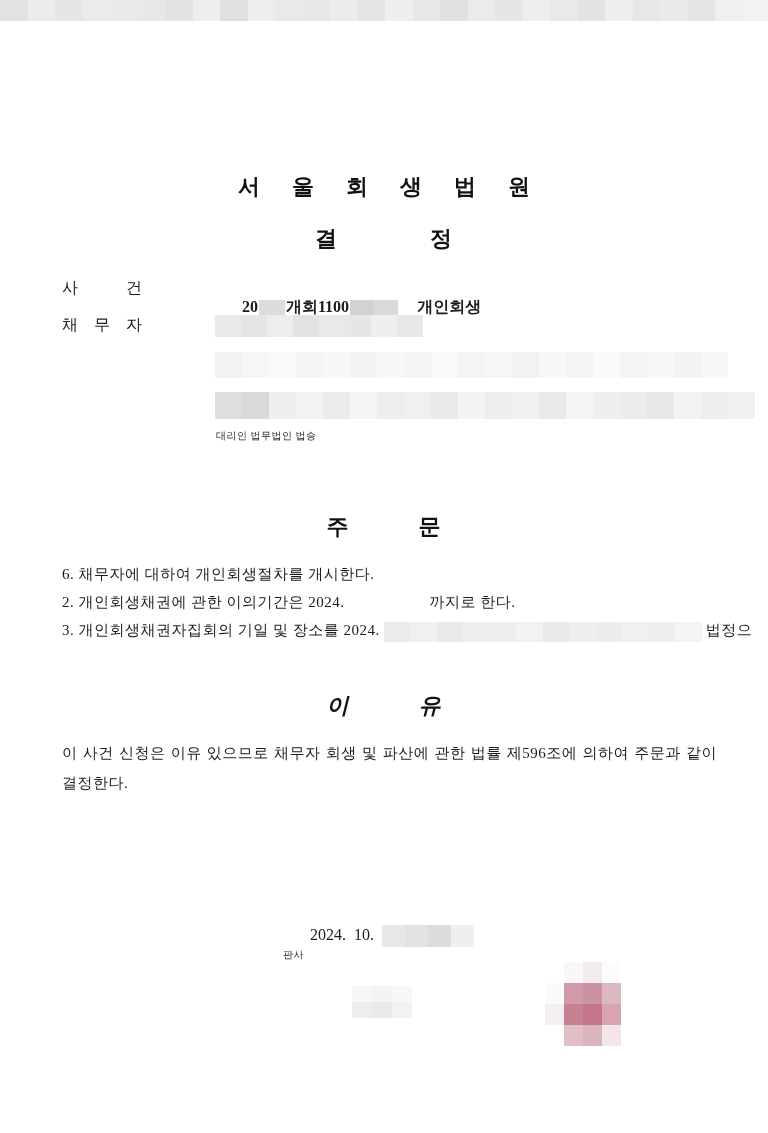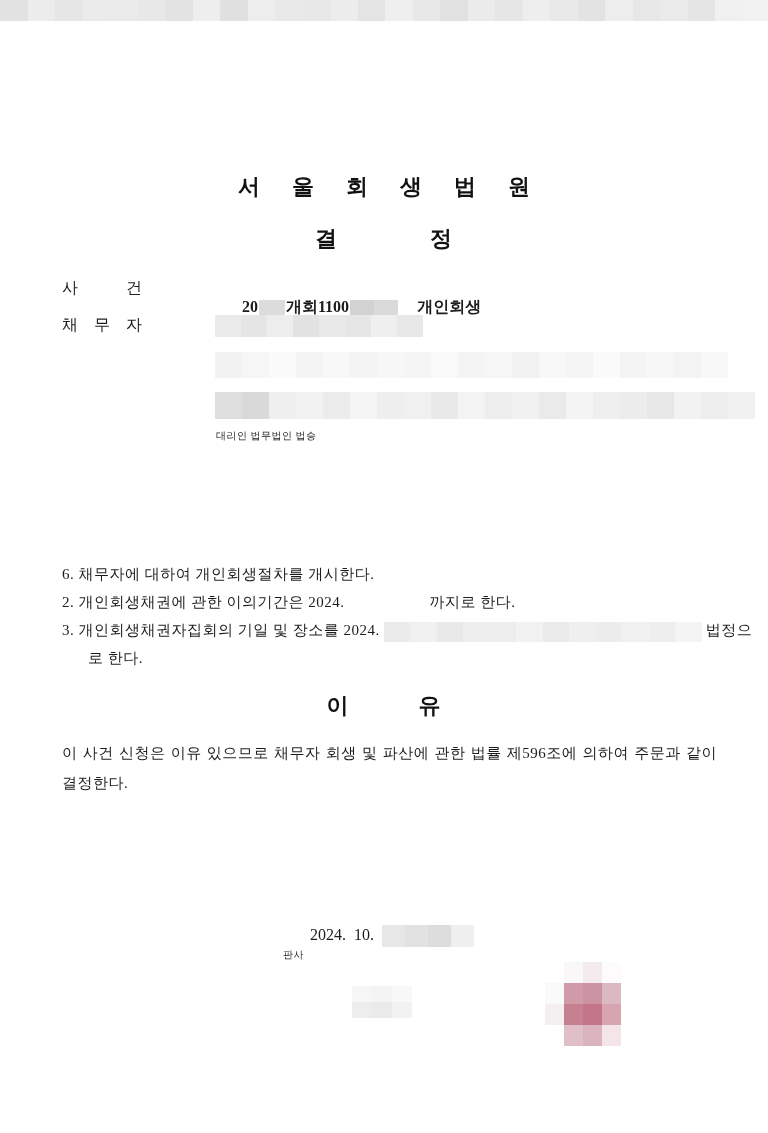--- a/index.html
+++ b/index.html
@@ -161,29 +161,29 @@
         <div class="mcell" style="background: rgb(236, 236, 236); width: 27px; height: 27px;"></div>
         <div class="mcell" style="background: rgb(231, 231, 231); width: 27px; height: 27px;"></div>
         <div class="mcell" style="background: rgb(242, 242, 242); width: 27px; height: 27px;"></div>
         <div class="mcell" style="background: rgb(237, 237, 237); width: 27px; height: 27px;"></div>
         <div class="mcell" style="background: rgb(241, 241, 241); width: 27px; height: 27px;"></div>
       </div>
     </div>
 
   <div class="abs bodytext layer" style="left:216px;top:429px;">대리인 법무법인 법승</div>
 
+  <div class="abs centered heading layer" style="top:512px;">주　　　문</div>
 
   <div class="abs layer" style="left:62px;top:563px;">
     <div class="order-line">6. 채무자에 대하여 개인회생절차를 개시한다.</div>
     <div class="order-line"><span>2. 개인회생채권에 관한 이의기간은 2024.</span><span class="spacer" style="width:85px;"></span><span>까지로 한다.</span></div>
     <div class="order-line"><span>3. 개인회생채권자집회의 기일 및 장소를 2024.</span><span class="inline-block mosaic" style="margin:0 4px;"><div class="mrow"><div class="mcell" style="background: rgb(235, 235, 235); width: 26.5px; height: 20px;"></div><div class="mcell" style="background: rgb(240, 240, 240); width: 26.5px; height: 20px;"></div><div class="mcell" style="background: rgb(233, 233, 233); width: 26.5px; height: 20px;"></div><div class="mcell" style="background: rgb(238, 238, 238); width: 26.5px; height: 20px;"></div><div class="mcell" style="background: rgb(237, 237, 237); width: 26.5px; height: 20px;"></div><div class="mcell" style="background: rgb(242, 242, 242); width: 26.5px; height: 20px;"></div><div class="mcell" style="background: rgb(234, 234, 234); width: 26.5px; height: 20px;"></div><div class="mcell" style="background: rgb(239, 239, 239); width: 26.5px; height: 20px;"></div><div class="mcell" style="background: rgb(236, 236, 236); width: 26.5px; height: 20px;"></div><div class="mcell" style="background: rgb(241, 241, 241); width: 26.5px; height: 20px;"></div><div class="mcell" style="background: rgb(238, 238, 238); width: 26.5px; height: 20px;"></div><div class="mcell" style="background: rgb(244, 244, 244); width: 26.5px; height: 20px;"></div></div></span><span>법정으</span></div>
-    <div class="order-line" style="padding-left:26px;">로 한다.</div>
   </div>
 
-  <div class="abs centered heading layer" style="top:691px;">이　　　유</div>
+  <div class="abs centered heading layer" style="top:691px;font-style:italic;">이　　　유</div>
 
   <div class="abs reason-body layer" style="left:62px;top:738px;">이 사건 신청은 이유 있으므로 채무자 회생 및 파산에 관한 법률 제596조에 의하여 주문과 같이 결정한다.</div>
 
   <div class="abs date-line layer" style="left:310px;top:925px;"><span>2024.  10.</span><span class="inline-block mosaic" style="margin-left:8px;"><div class="mrow"><div class="mcell" style="background: rgb(231, 231, 231); width: 23px; height: 22px;"></div><div class="mcell" style="background: rgb(226, 226, 226); width: 23px; height: 22px;"></div><div class="mcell" style="background: rgb(221, 221, 221); width: 23px; height: 22px;"></div><div class="mcell" style="background: rgb(239, 239, 239); width: 23px; height: 22px;"></div></div></span></div>
 
   <div class="abs bodytext layer" style="left:283px;top:948px;">판사</div>
   <div class="abs mosaic layer" style="left:352px;top:986px;">
       <div class="mrow">
         <div class="mcell" style="background: rgb(246, 246, 246); width: 20px; height: 16px;"></div>
         <div class="mcell" style="background: rgb(243, 243, 243); width: 20px; height: 16px;"></div>

